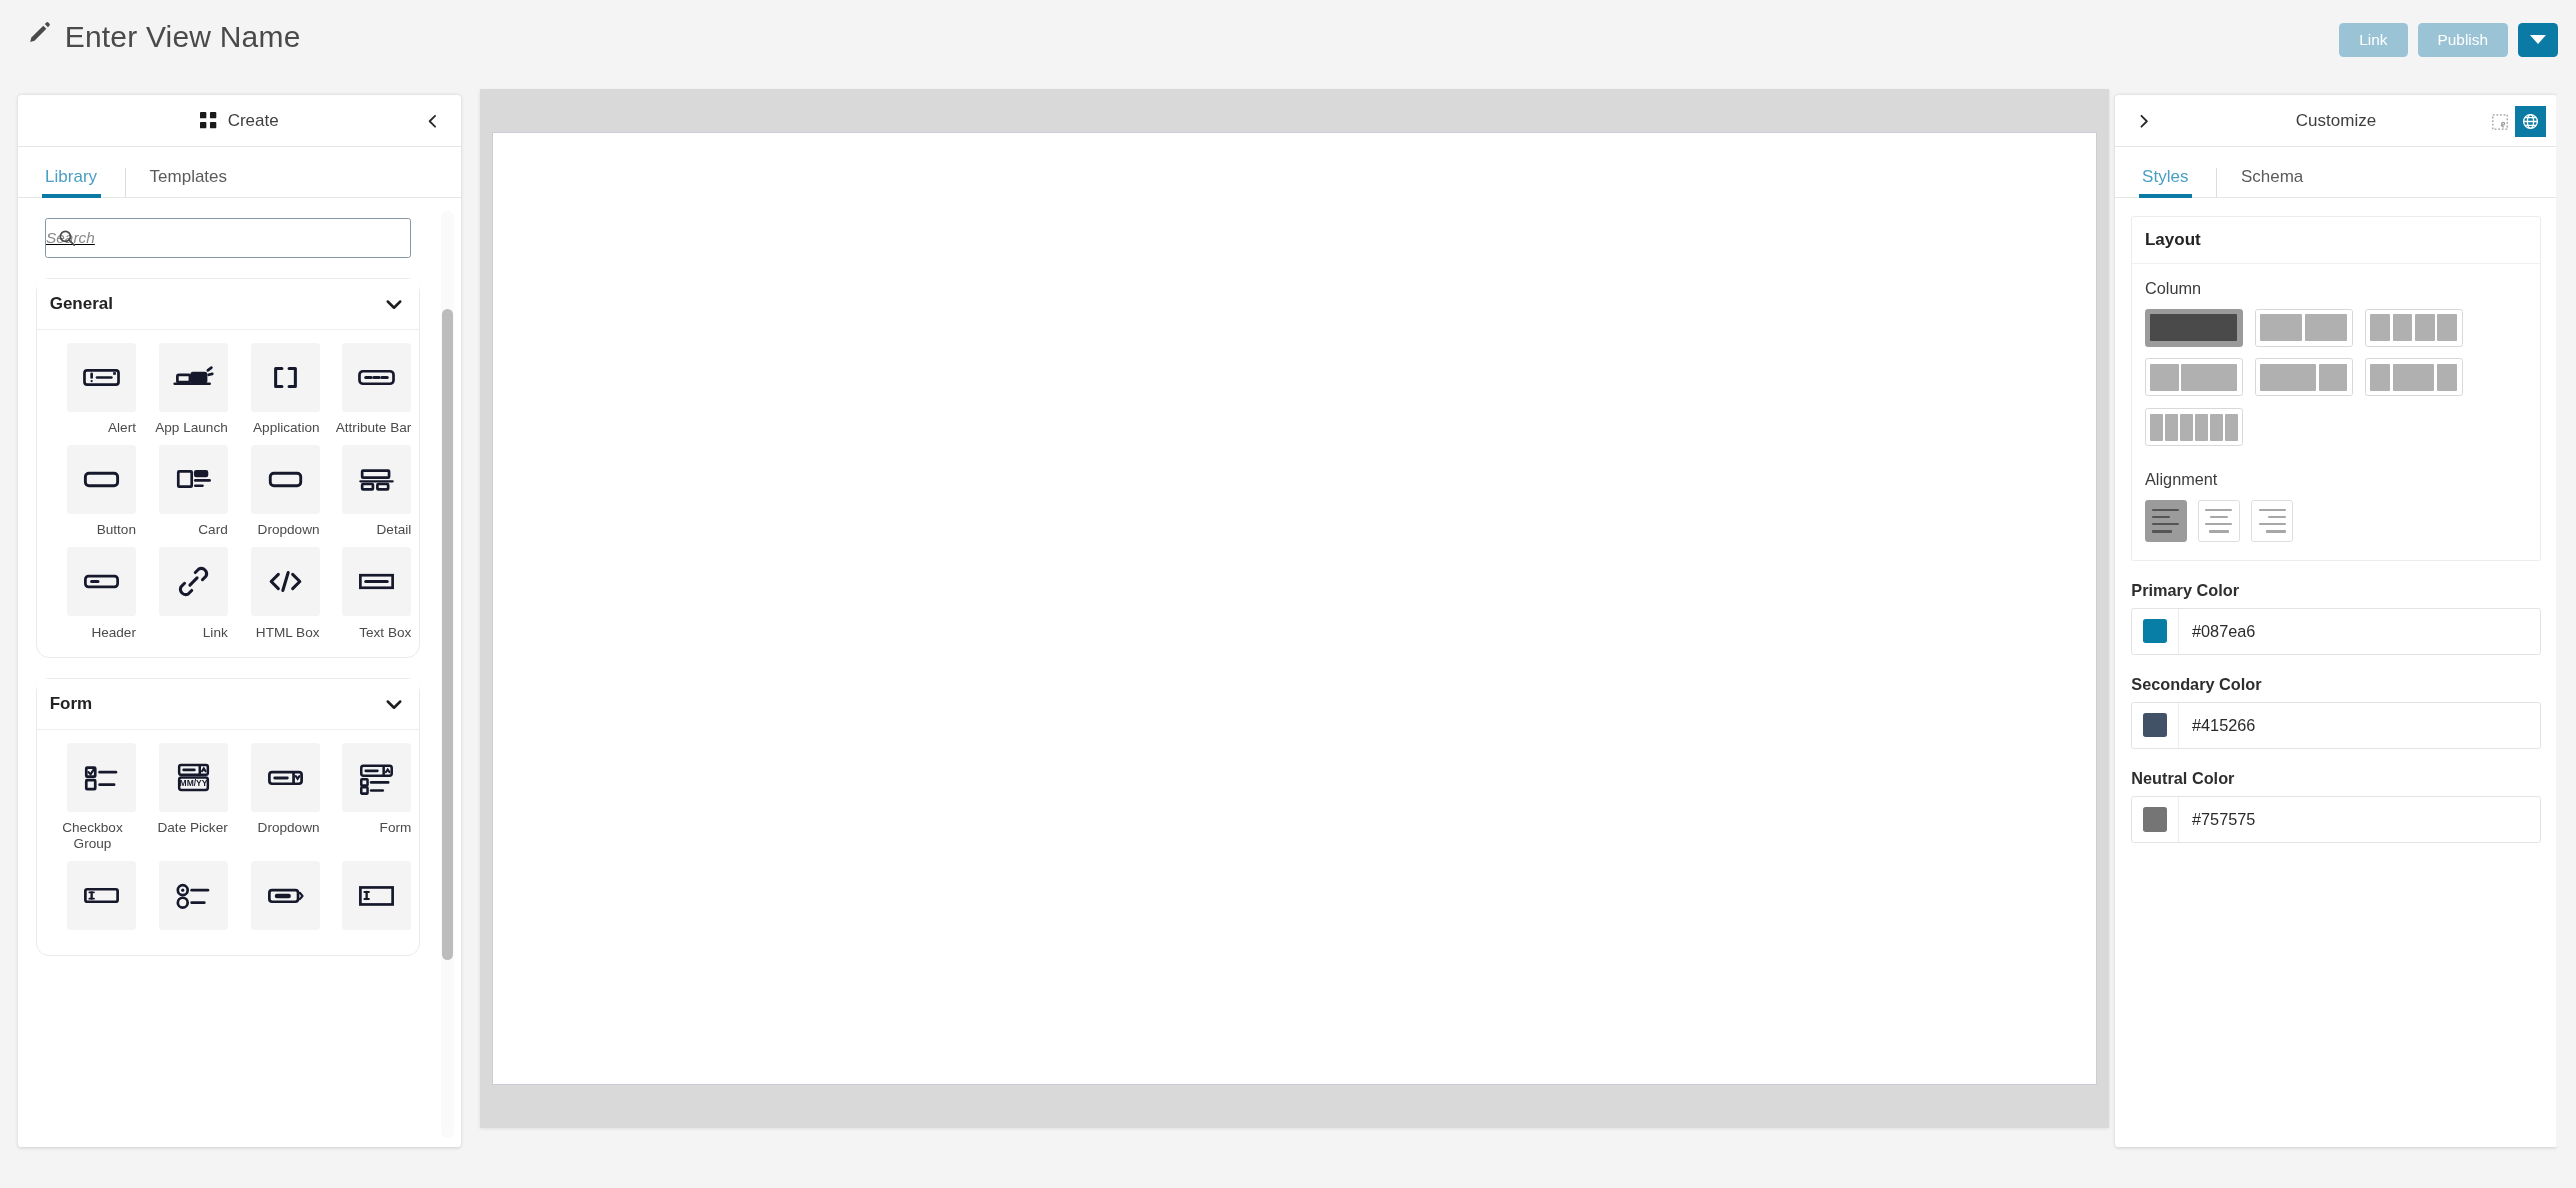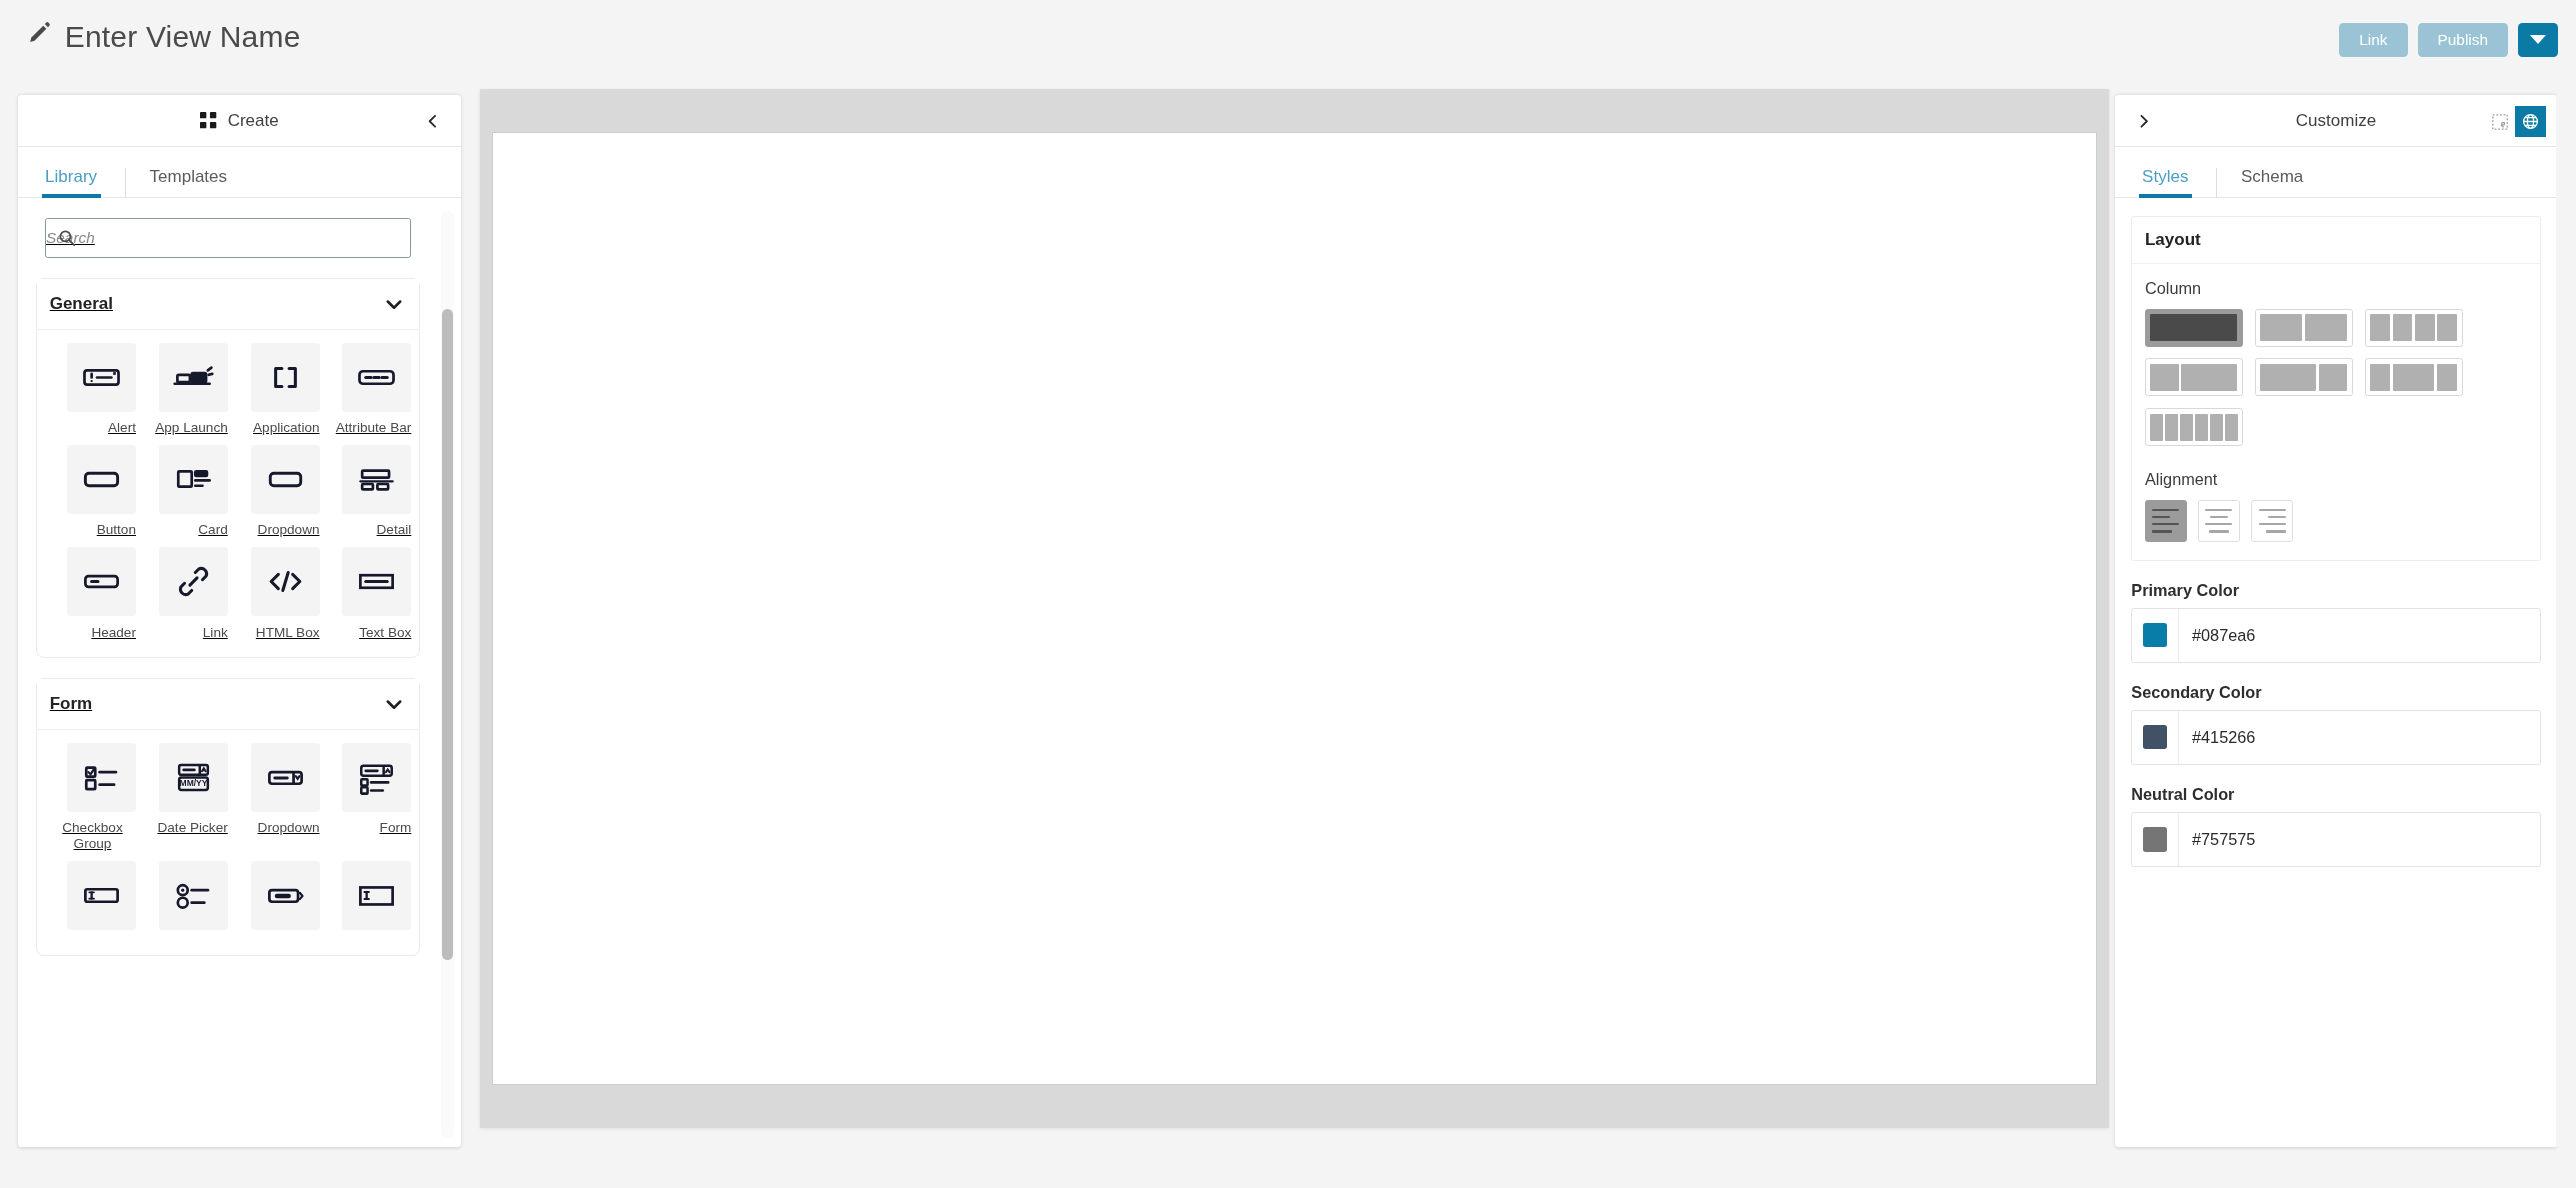--- a/index.html
+++ b/index.html
@@ -106,21 +106,21 @@
   .search-icon {
     position: absolute; left: 11.8px; top: 10px; width: 18px; height: 18px;
   }
   .search-input {
     border: none; outline: none; width: 100%; height: 100%;
     font-size: 15.4px; font-style: italic; color: #5f5f5f;
     font-family: "Liberation Sans", sans-serif; background: transparent;
   }
   .search-input::placeholder { color: #8a8a8a; font-style: italic; }
 
-  .section { margin: 20px 18px 0 18px; border: 0.9px solid #eaeaea; border-radius: 8px; text-decoration: underline; }
+  .section { margin: 20px 18px 0 18px; border: 0.9px solid #eaeaea; border-radius: 13px; }
   .section-head {
     height: 51px; display: flex; align-items: center; justify-content: space-between;
     padding: 0 14.5px 0 12.7px; border-bottom: 0.9px solid #eeeeee; cursor: pointer;
     background: #fff;
   }
   .section-title { font-size: 17px; font-weight: bold; color: #232323; }
   .comp-grid {
     display: grid; grid-template-columns: repeat(4, 1fr);
     padding: 12.7px 7.2px 9px 7.2px; row-gap: 1.8px;
   }
@@ -200,21 +200,21 @@
     background: #ffffff; display: flex; flex-direction: column; justify-content: center;
     align-items: flex-start; gap: 4.5px; padding: 8.1px 6.3px; cursor: pointer;
   }
   .align-opt.selected { background: #9b9b9b; border-color: #9b9b9b; }
   .align-bar { height: 3.6px; background: #a7a7a7; border-radius: 0.9px; }
   .align-opt.selected .align-bar { background: #545454; }
 
   .color-group { margin: 20px 16.3px 0 16.3px; }
   .color-label { font-size: 16.3px; color: #2e2e2e; font-weight: bold; margin-bottom: 8.1px; }
   .color-field {
-    display: flex; align-items: stretch; height: 55px;
+    display: flex; align-items: stretch; height: 47px;
     border: 0.9px solid #e3e3e3; border-radius: 2.7px; background: #fff;
   }
   .swatch-cell {
     width: 47px; display: flex; align-items: center; justify-content: center;
     border-right: 0.9px solid #ececec;
   }
   .swatch { width: 24.4px; height: 24.4px; border-radius: 2.7px; }
   .color-input {
     flex: 1; border: none; outline: none; padding-left: 12.7px; font-size: 16.3px;
     color: #2b2b2b; font-family: "Liberation Sans", sans-serif; background: transparent;

